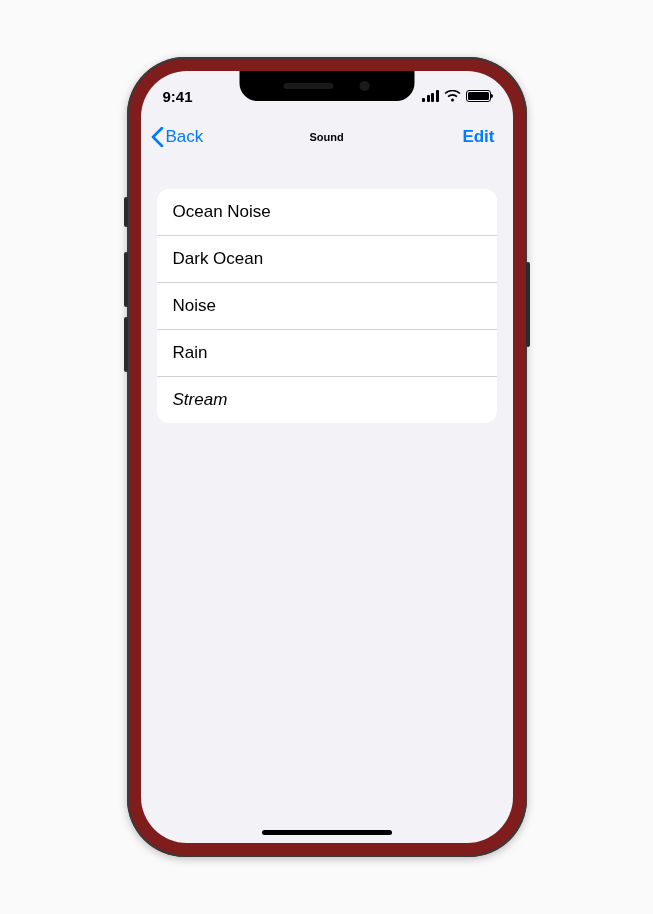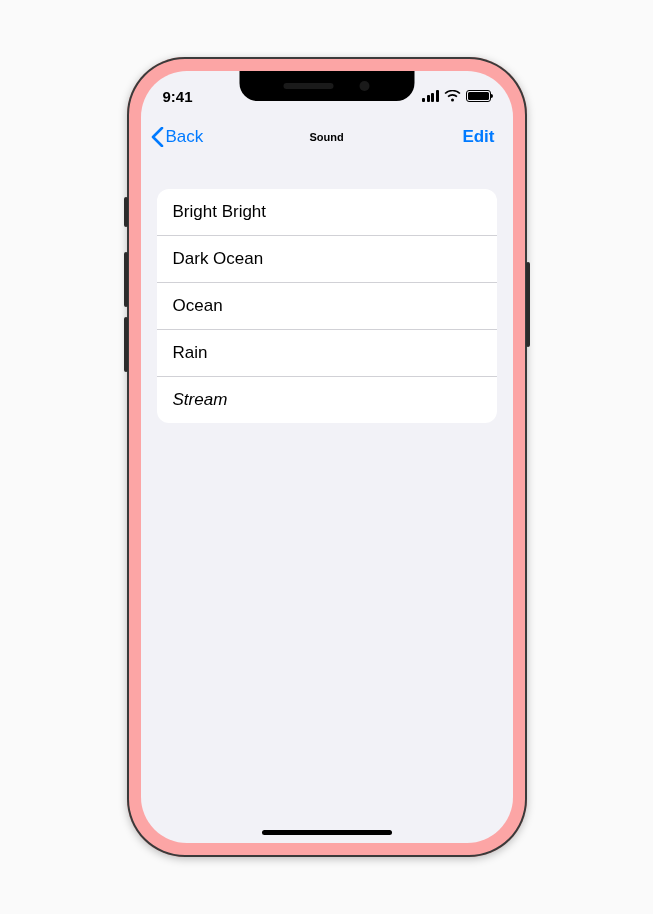--- a/index.html
+++ b/index.html
@@ -8,21 +8,21 @@
   height: 914px;
   background: #fafafa;
   display: flex;
   align-items: center;
   justify-content: center;
   font-family: -apple-system, BlinkMacSystemFont, "Segoe UI", Helvetica, Arial, sans-serif;
 }
 .phone-frame {
   width: 400px;
   height: 800px;
-  background: #fca5a5;
+  background: #7f1d1d;
   border-radius: 58px;
   padding: 14px;
   box-shadow: 0 2px 8px rgba(0,0,0,0.25), inset 0 0 0 2px #3a3a3a;
   position: relative;
 }
 .side-btn {
   position: absolute;
   background: #2b2b2b;
   border-radius: 2px;
 }
@@ -215,23 +215,23 @@
             <path d="M11 1 L2 10 L11 19" stroke="#007aff" stroke-width="2.6" fill="none" stroke-linecap="round" stroke-linejoin="round"></path>
           </svg>
         <span>Back</span>
       </div>
       <div class="nav-title">Sound</div>
       <div class="nav-edit">Edit</div>
     </div>
 
     <div class="content">
       <div class="list">
-        <div class="list-row"><span>Bright Bright</span></div>
+        <div class="list-row"><span>Ocean Noise</span></div>
         <div class="list-row"><span>Dark Ocean</span></div>
-        <div class="list-row"><span>Ocean</span></div>
+        <div class="list-row"><span>Noise</span></div>
         <div class="list-row"><span>Rain</span></div>
         <div class="list-row"><span>Stream</span></div>
       </div>
     </div>
 
     <div class="home-indicator"></div>
   </div>
 </div>
 
 </body></html>

